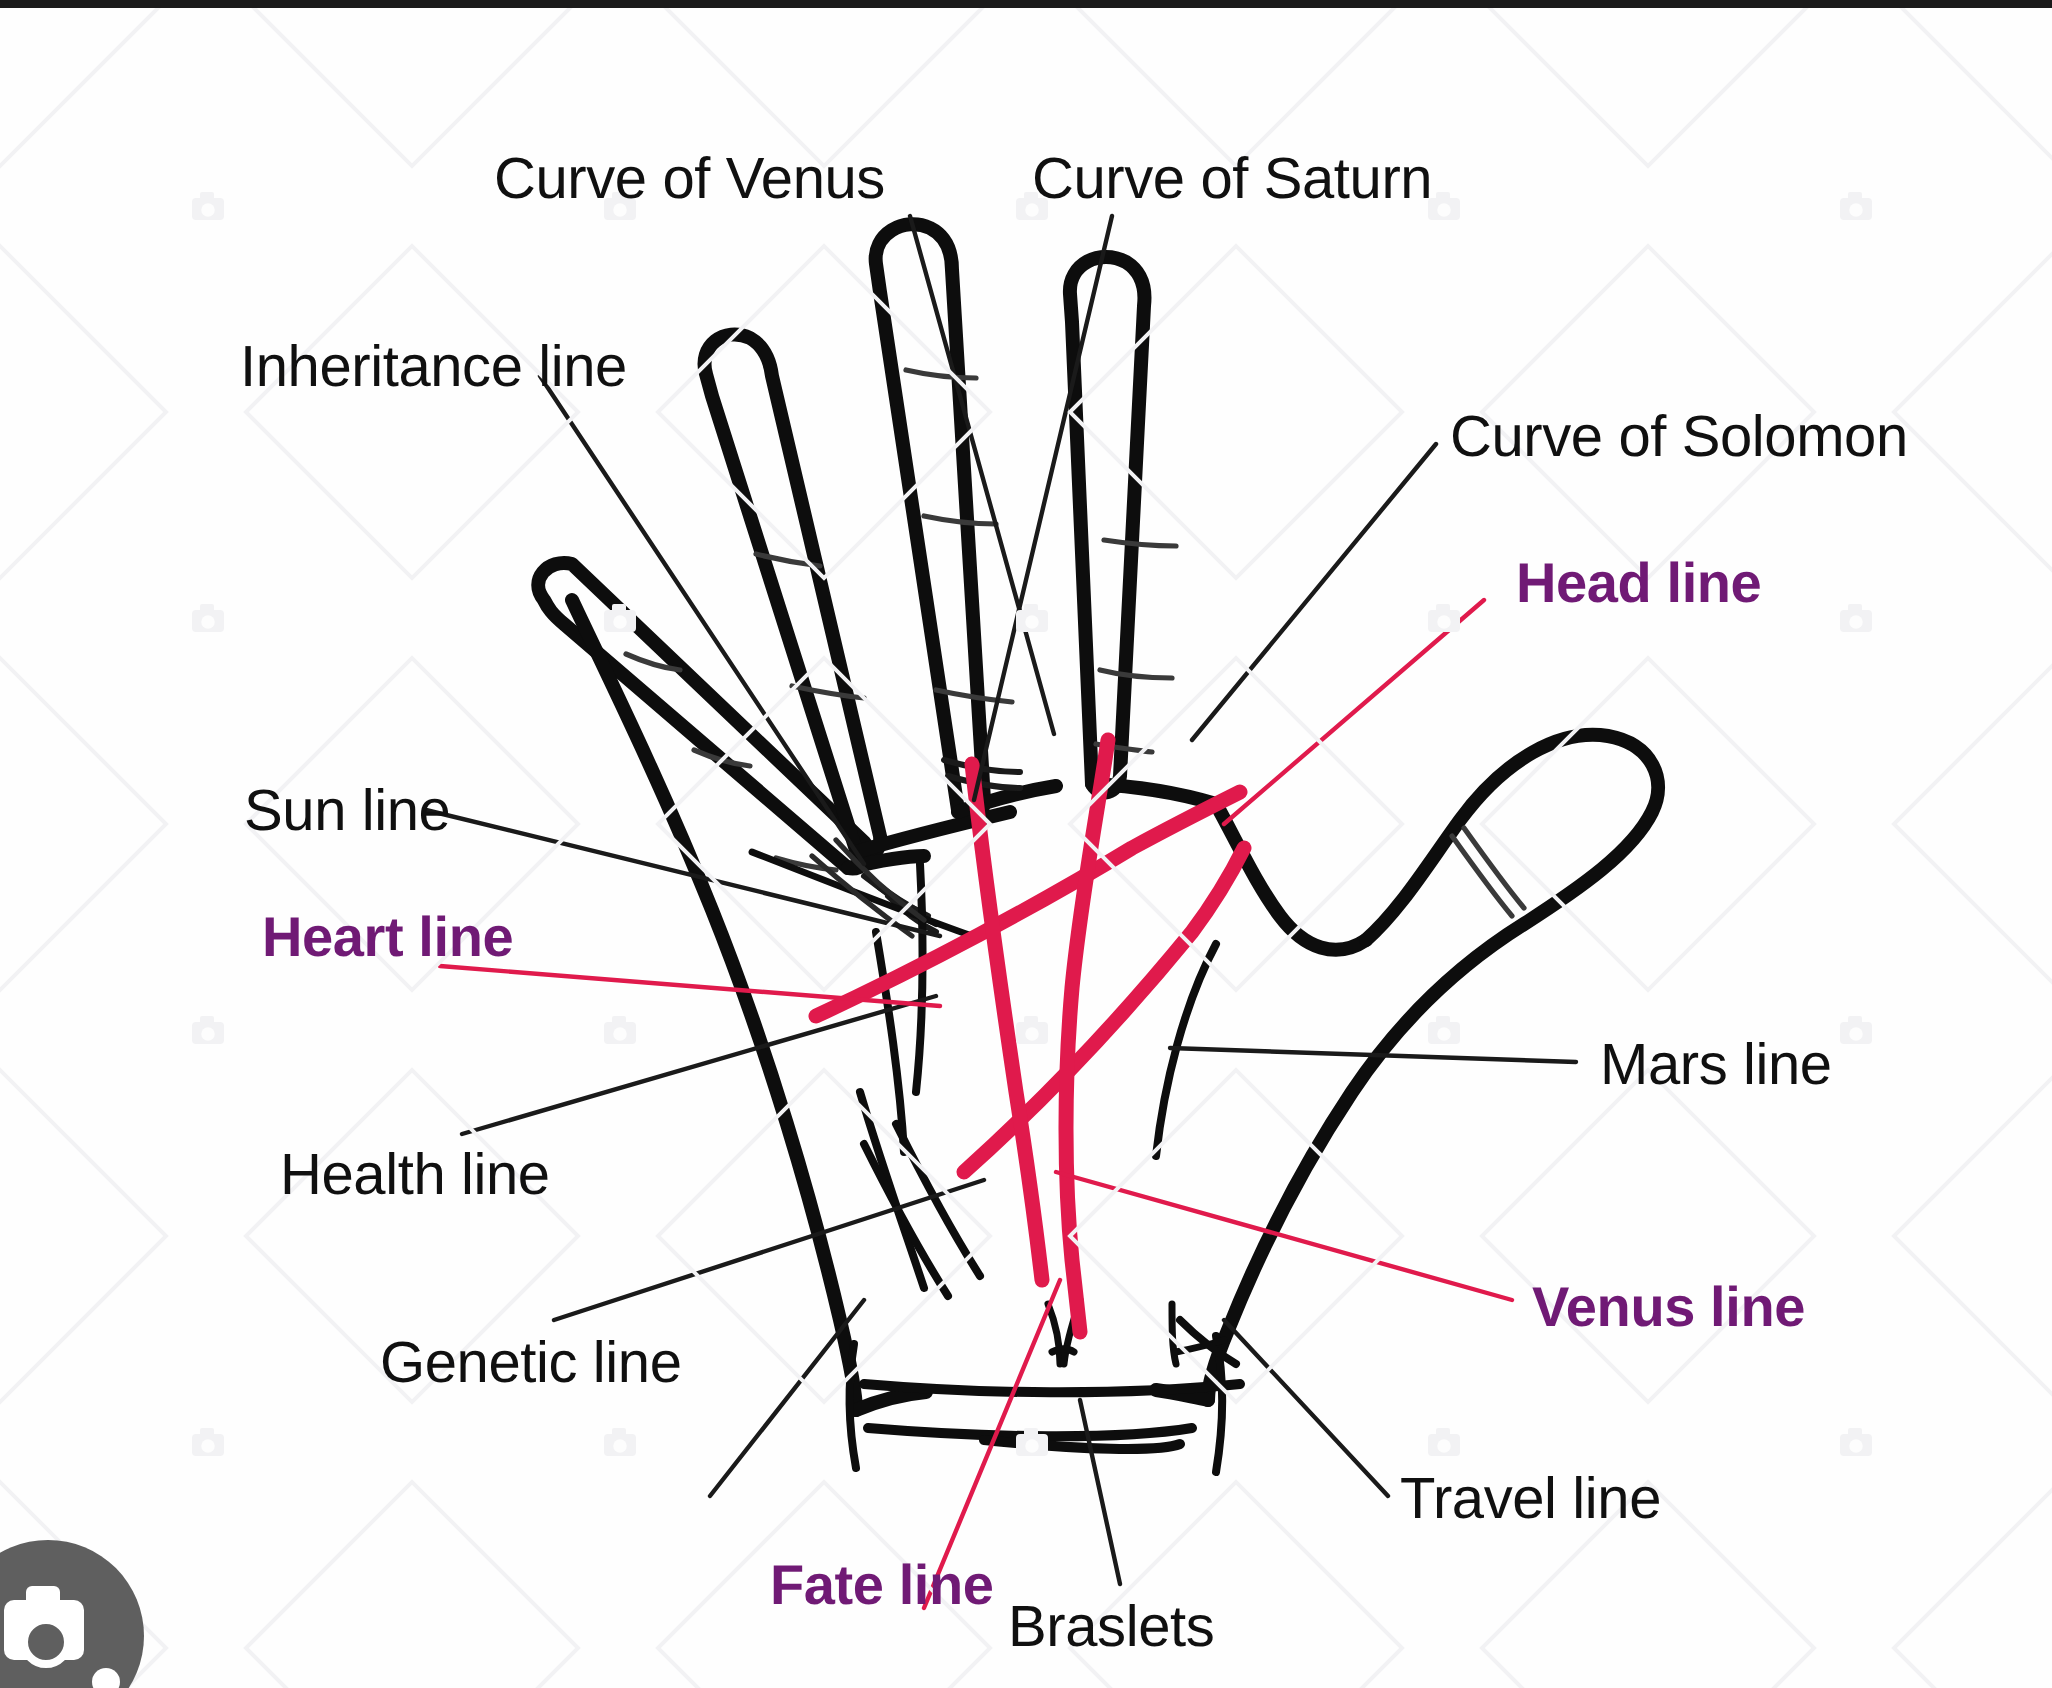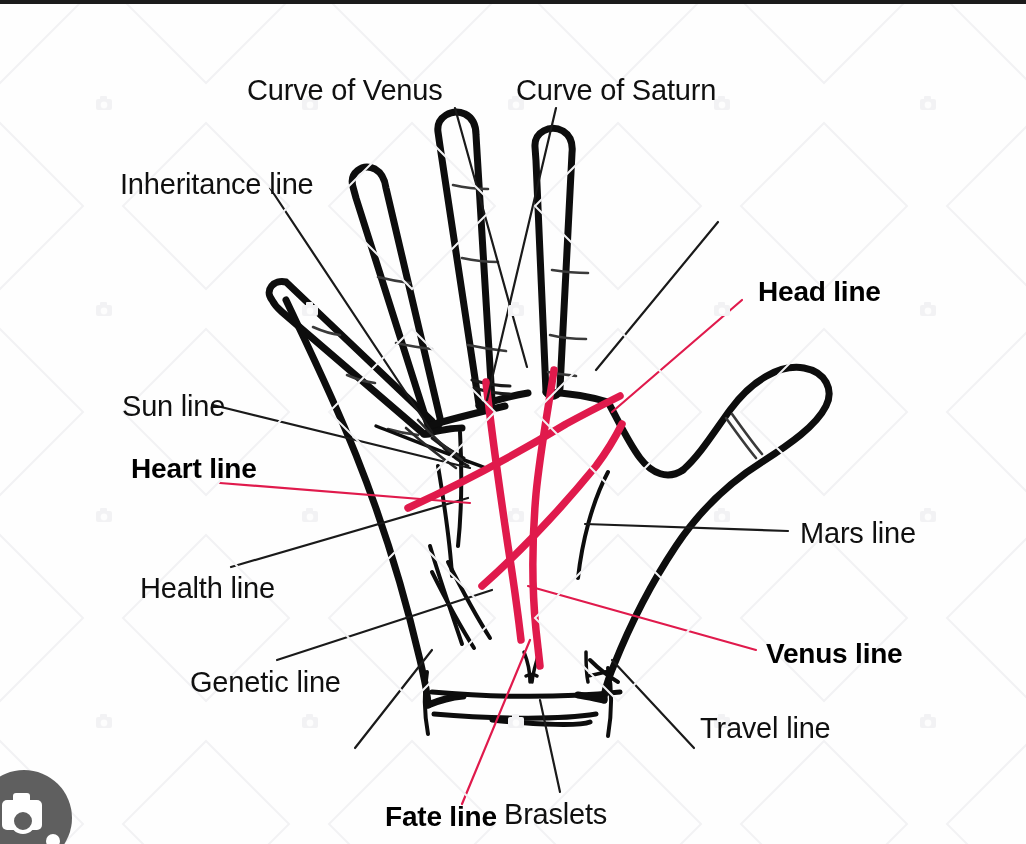--- a/index.html
+++ b/index.html
@@ -12,21 +12,21 @@
   #stage{position:absolute;inset:0;width:1026px;height:844px;background:#fefefe;}
   .topbar{position:absolute;left:0;top:0;width:1026px;height:4px;background:#1b1b1b;z-index:30;}
   svg#art{position:absolute;left:0;top:0;width:1026px;height:844px;}
   .wm{position:absolute;inset:0;pointer-events:none;z-index:2;opacity:1;}
   .label{
     position:absolute;white-space:nowrap;z-index:12;
     font-family:"Liberation Sans", sans-serif;
     letter-spacing:-0.2px;
   }
   .label.black{color:#101010;font-weight:400;font-size:29px;}
-  .label.red{color:#000000;font-weight:700;font-size:28px;}
+  .label.red{color:#701a75;font-weight:700;font-size:28px;}
   .logo{
     position:absolute;left:-24px;bottom:-22px;width:96px;height:96px;
     border-radius:50%;background:#5f5f5f;z-index:25;
   }
   .logo .cam{
     position:absolute;left:26px;top:30px;width:40px;height:30px;
     background:#fff;border-radius:5px;
   }
   .logo .cam:before{
     content:"";position:absolute;left:11px;top:-7px;width:17px;height:8px;
@@ -208,29 +208,30 @@
         <path d="M220,483 L470,503"></path>
         <path d="M756,650 L528,586"></path>
         <path d="M462,804 L530,640"></path>
       </g>
     </g>
   </svg>
 
   <div class="label black" style="left:247px;top:74px;">Curve of Venus</div>
   <div class="label black" style="left:516px;top:74px;">Curve of Saturn</div>
   <div class="label black" style="left:120px;top:168px;">Inheritance line</div>
+  <div class="label black" style="left:725px;top:203px;">Curve of Solomon</div>
   <div class="label red" style="left:758px;top:276px;">Head line</div>
   <div class="label black" style="left:122px;top:390px;">Sun line</div>
   <div class="label red" style="left:118px;top:453px;margin-left:13px;">Heart line</div>
   <div class="label black" style="left:800px;top:517px;">Mars line</div>
   <div class="label black" style="left:140px;top:572px;">Health line</div>
   <div class="label red" style="left:766px;top:638px;">Venus line</div>
   <div class="label black" style="left:190px;top:666px;">Genetic line</div>
-  <div class="label black" style="left:700px;top:712px;">Travel line</div>
-  <div class="label red" style="left:385px;top:777px;margin-top:24px;">Fate line</div>
+  <div class="label black" style="left:700px;top:734px;">Travel line</div>
+  <div class="label red" style="left:385px;top:777px;">Fate line</div>
   <div class="label black" style="left:504px;top:798px;">Braslets</div>
 
   <div class="logo">
     <div class="cam"></div>
     <div class="lens"></div>
     <div class="dot"></div>
   </div>
 
 </div>
 

